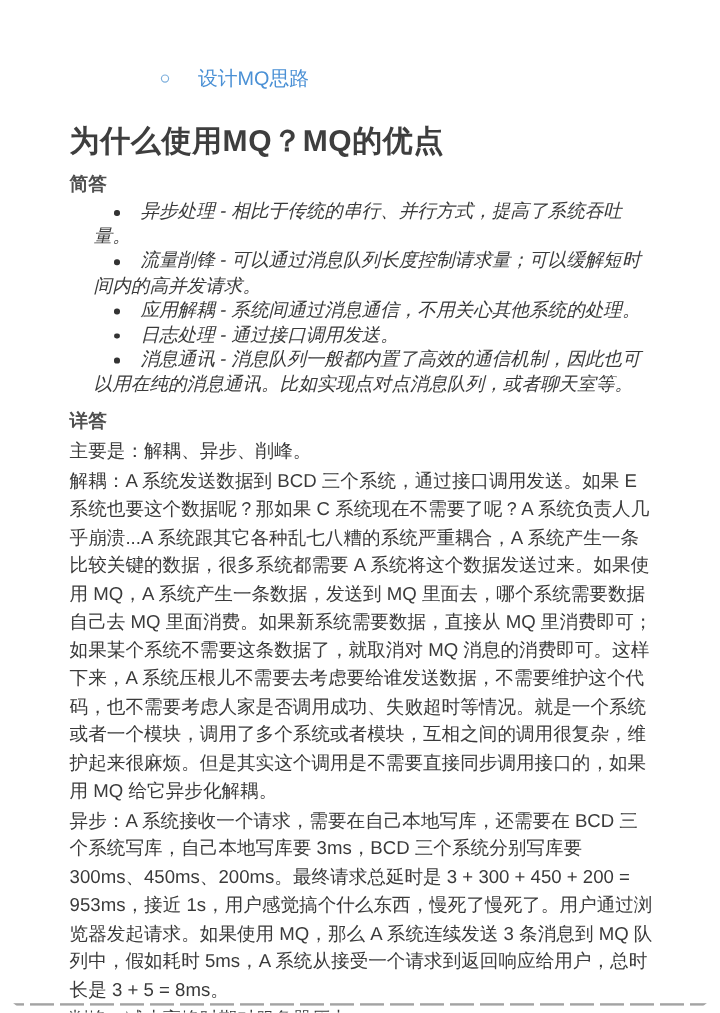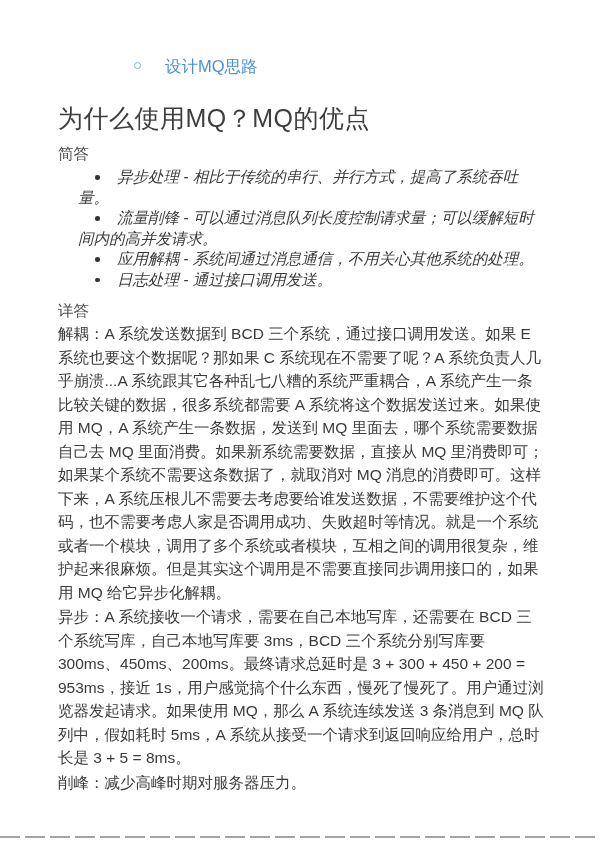--- a/index.html
+++ b/index.html
@@ -9,20 +9,21 @@
     font-family: "Liberation Sans", sans-serif;
   }
   .page {
     position: relative;
     width: 600px;
     height: 844px;
     background: #ffffff;
     overflow: hidden;
     box-sizing: border-box;
     padding: 57px 55px 0 58px;
+    border-radius: 32px;
   }
   
   .toc-row {
     position: relative;
     height: 18px;
   }
   .toc-bullet {
     position: absolute;
     left: 76px;
     top: 5px;
@@ -40,30 +41,30 @@
     font-size: 16.5px;
     line-height: 20px;
     color: #4a90d5;
     text-decoration: none;
     cursor: pointer;
   }
   
   .title {
     margin: 27px 0 0 0;
     font-size: 25px;
-    font-weight: 400;
+    font-weight: 700;
     color: #3e3e3e;
     line-height: 33px;
     letter-spacing: 0.5px;
   }
   
   .subhead {
     margin-top: 9px;
     font-size: 15.5px;
-    font-weight: 400;
+    font-weight: 700;
     color: #4f4f4f;
     line-height: 20px;
   }
   .subhead.detail {
     margin-top: 11px;
   }
   
   ul.bullets {
     list-style: none;
     margin: 3px 0 0 0;
@@ -122,25 +123,27 @@
 
   <h1 class="title">为什么使用MQ？MQ的优点</h1>
 
   <div class="subhead">简答</div>
 
   <ul class="bullets">
     <li>异步处理 - 相比于传统的串行、并行方式，提高了系统吞吐量。</li>
     <li>流量削锋 - 可以通过消息队列长度控制请求量；可以缓解短时间内的高并发请求。</li>
     <li>应用解耦 - 系统间通过消息通信，不用关心其他系统的处理。</li>
     <li>日志处理 - 通过接口调用发送。</li>
+    <li>消息通讯 - 消息队列一般都内置了高效的通信机制，因此也可以用在纯的消息通讯。比如实现点对点消息队列，或者聊天室等。</li>
   </ul>
 
   <div class="subhead detail">详答</div>
 
   <div class="answers">
+    <p class="first">主要是：解耦、异步、削峰。</p>
     <p>解耦：A 系统发送数据到 BCD 三个系统，通过接口调用发送。如果 E 系统也要这个数据呢？那如果 C 系统现在不需要了呢？A 系统负责人几乎崩溃...A 系统跟其它各种乱七八糟的系统严重耦合，A 系统产生一条比较关键的数据，很多系统都需要 A 系统将这个数据发送过来。如果使用 MQ，A 系统产生一条数据，发送到 MQ 里面去，哪个系统需要数据自己去 MQ 里面消费。如果新系统需要数据，直接从 MQ 里消费即可；如果某个系统不需要这条数据了，就取消对 MQ 消息的消费即可。这样下来，A 系统压根儿不需要去考虑要给谁发送数据，不需要维护这个代码，也不需要考虑人家是否调用成功、失败超时等情况。就是一个系统或者一个模块，调用了多个系统或者模块，互相之间的调用很复杂，维护起来很麻烦。但是其实这个调用是不需要直接同步调用接口的，如果用 MQ 给它异步化解耦。</p>
     <p>异步：A 系统接收一个请求，需要在自己本地写库，还需要在 BCD 三个系统写库，自己本地写库要 3ms，BCD 三个系统分别写库要 300ms、450ms、200ms。最终请求总延时是 3 + 300 + 450 + 200 = 953ms，接近 1s，用户感觉搞个什么东西，慢死了慢死了。用户通过浏览器发起请求。如果使用 MQ，那么 A 系统连续发送 3 条消息到 MQ 队列中，假如耗时 5ms，A 系统从接受一个请求到返回响应给用户，总时长是 3 + 5 = 8ms。</p>
     <p>削峰：减少高峰时期对服务器压力。</p>
   </div>
 
   <div class="divider"></div>
 
 </div>
 
 </body></html>

